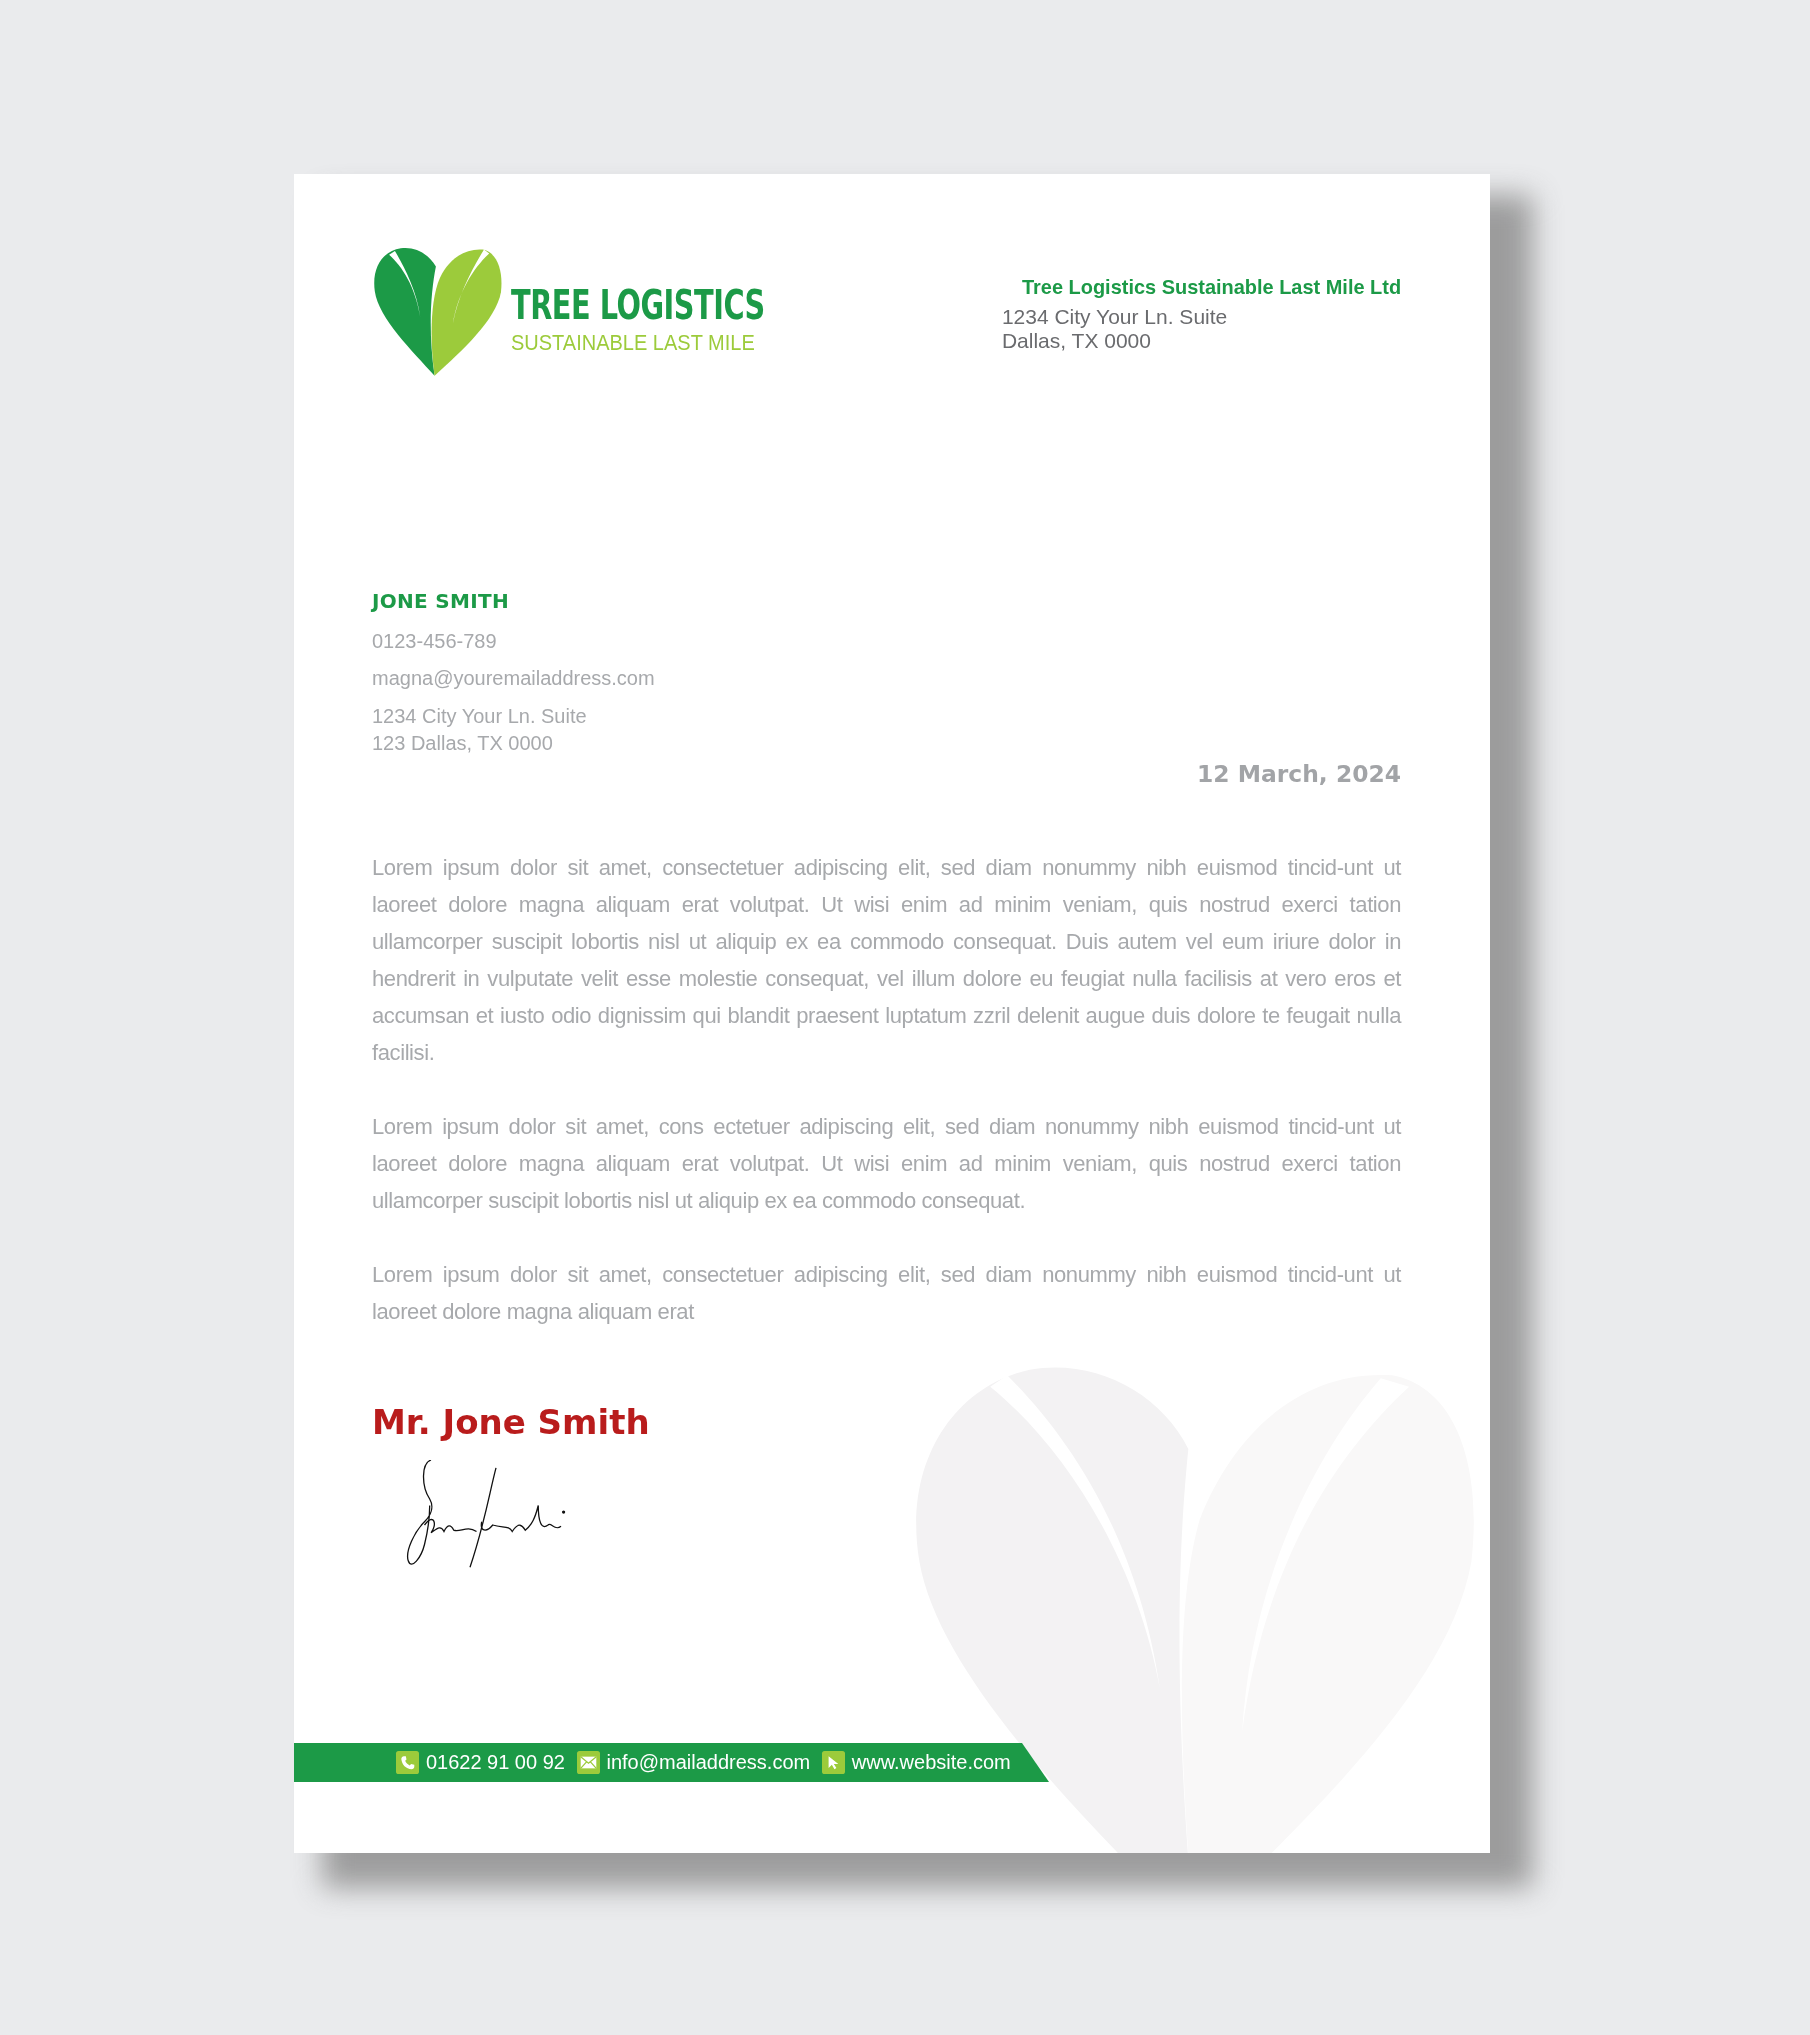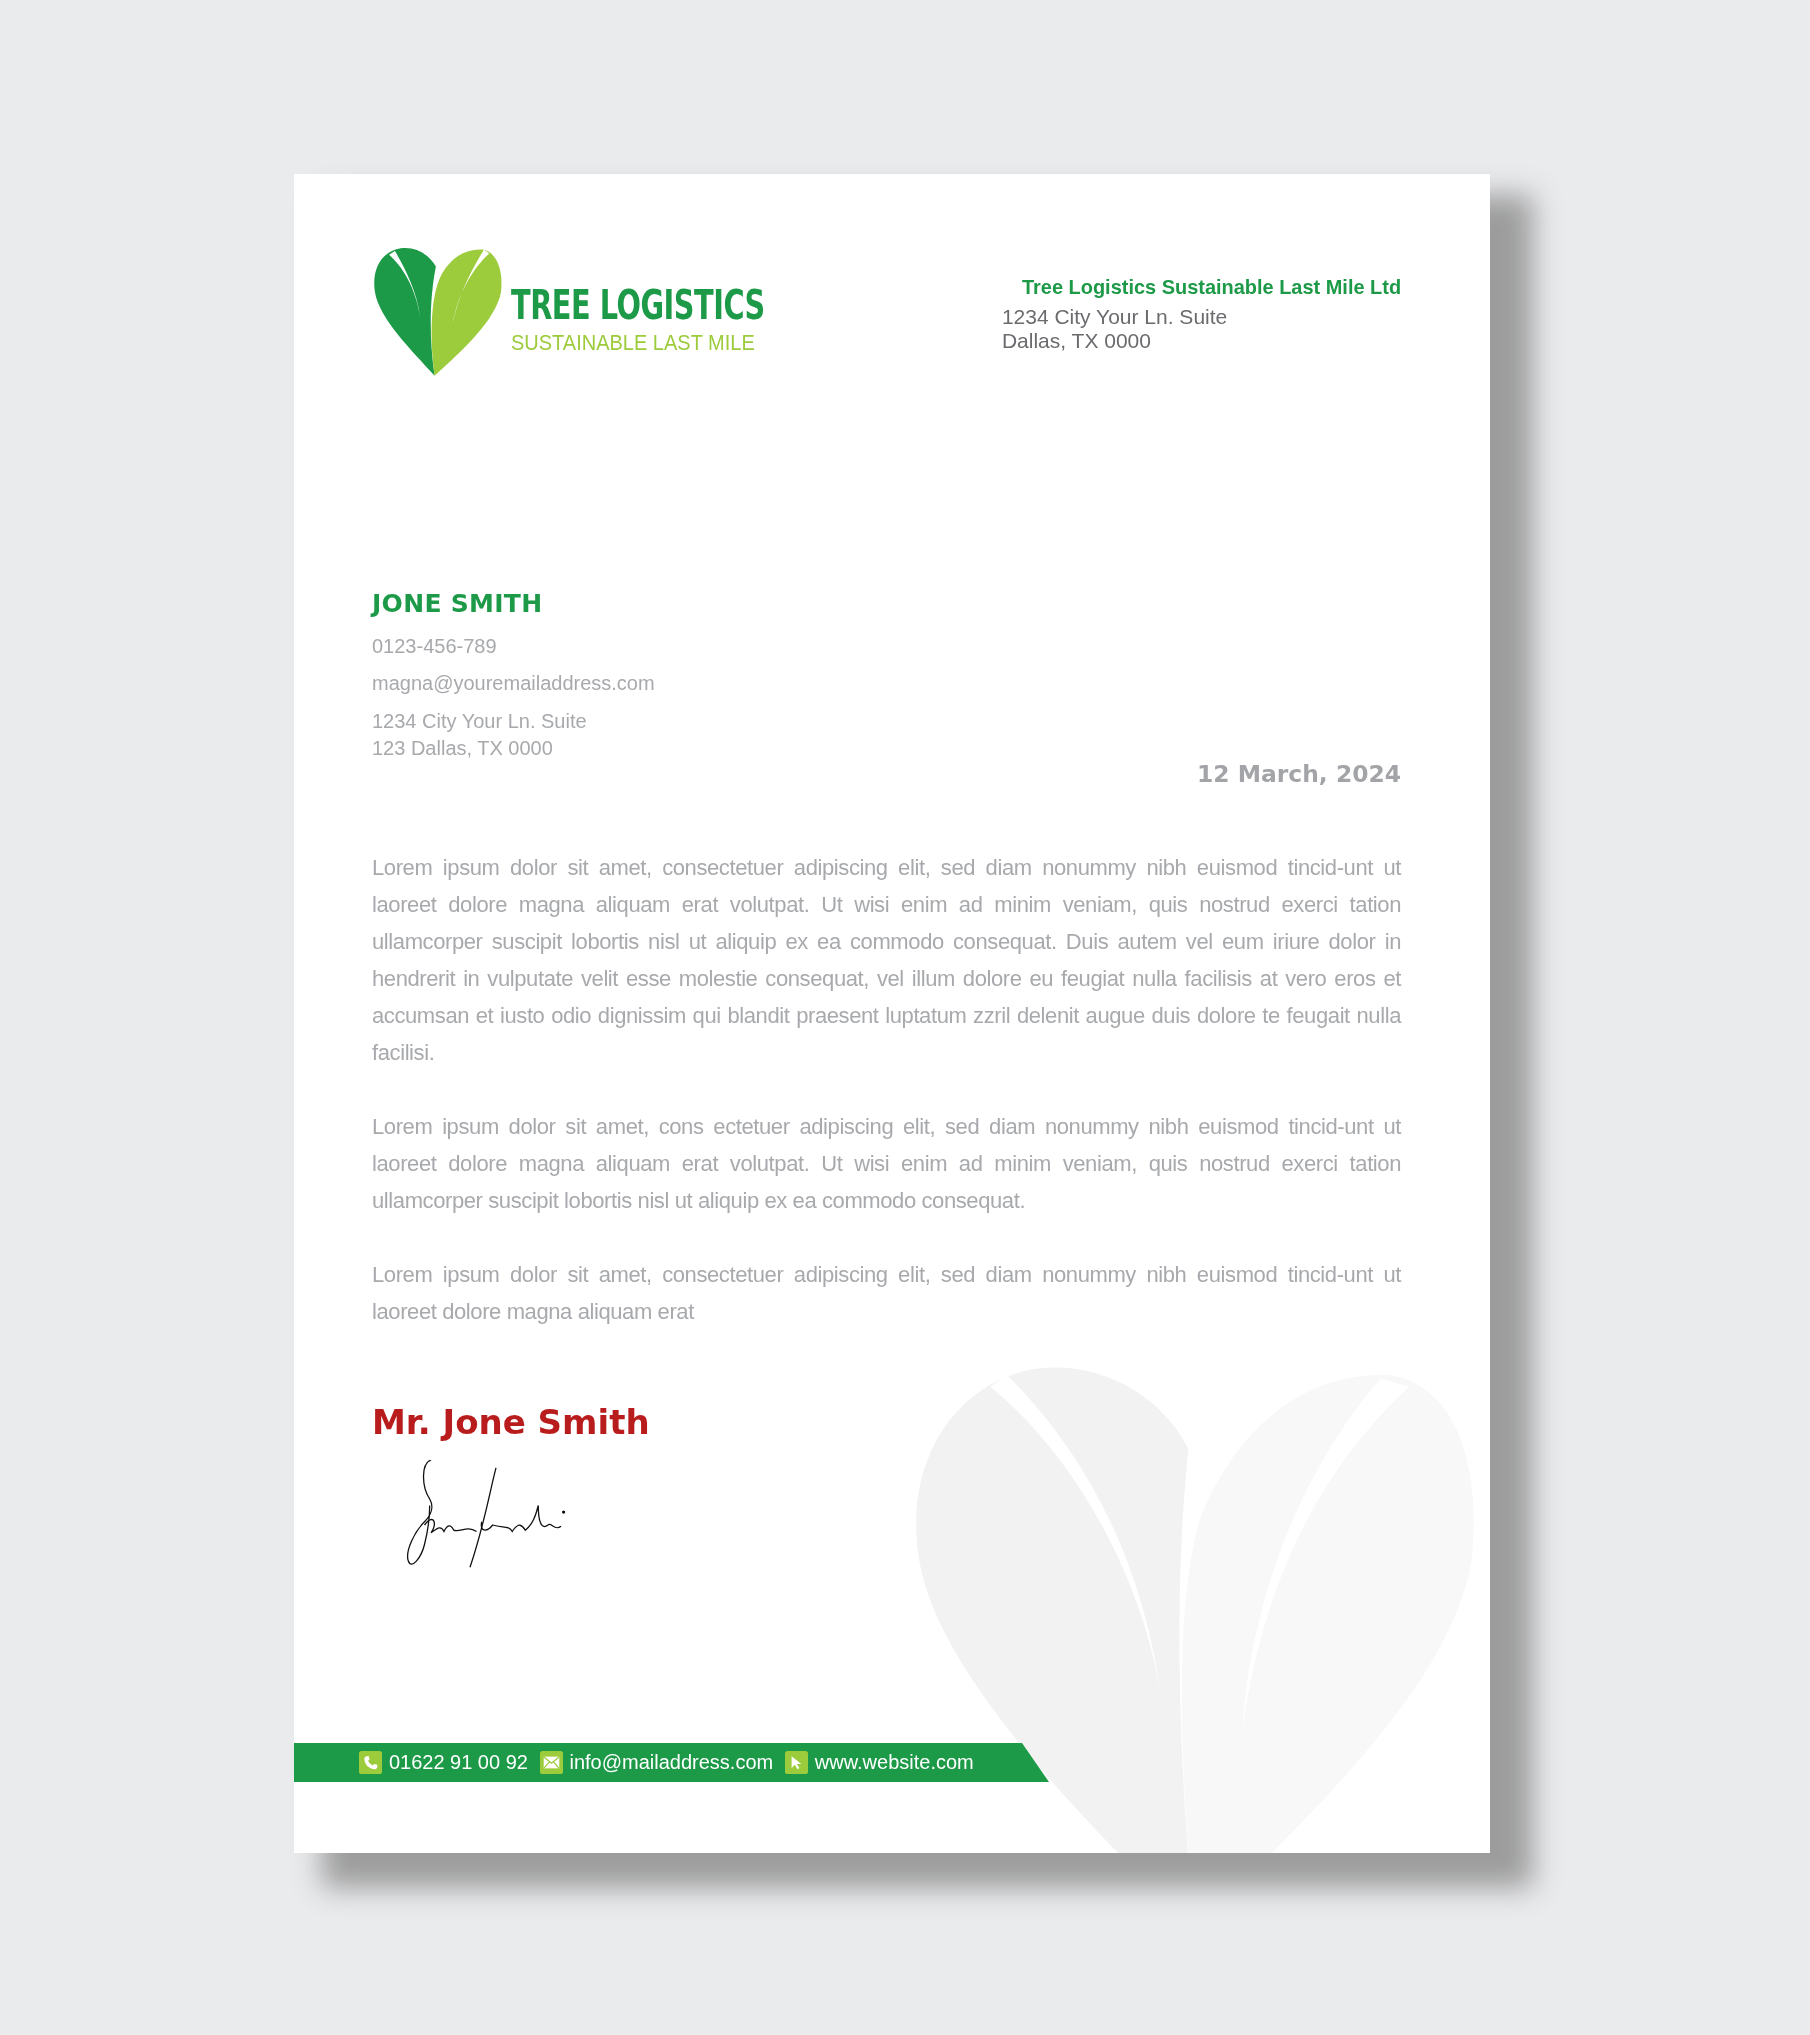--- a/index.html
+++ b/index.html
@@ -87,21 +87,21 @@
     .company-addr + .company-addr { margin-top: 2.6px; }
 
     
     .sender {
       position: absolute;
       left: 78px; top: 417px;
     }
     .sender-name {
       font-family: "DejaVu Sans", sans-serif;
       font-weight: bold;
-      font-size: 25px;
+      font-size: 20px;
       color: #1c9a47;
       letter-spacing: 0.3px;
       line-height: 1;
       display: block;
     }
     .sender-line {
       font-family: Liberation Sans, sans-serif;
       font-size: 20px;
       color: #a7a9ac;
       line-height: 1;
@@ -158,21 +158,21 @@
 
     
     .footer-bar {
       position: absolute;
       left: 0; top: 1569px;
       width: 755px; height: 39px;
       background: #1c9a47;
       clip-path: polygon(0 0, 728px 0, 755px 39px, 0 39px);
       display: flex;
       align-items: center;
-      padding-left: 65px;
+      padding-left: 102px;
     }
     .footer-item {
       display: flex;
       align-items: center;
       margin-right: 11.7px;
     }
     .footer-icon {
       width: 23.4px; height: 23.4px;
       background: #9ccb3b;
       border-radius: 2.6px;

